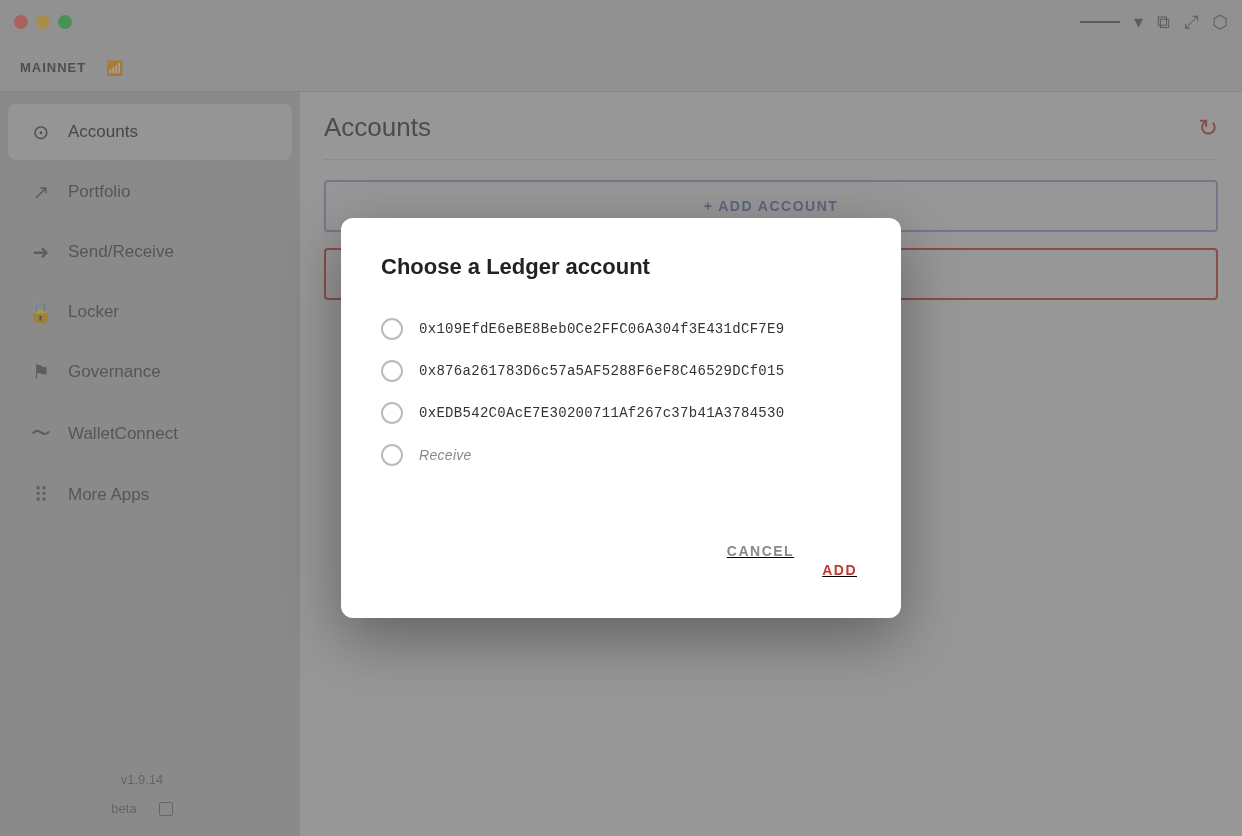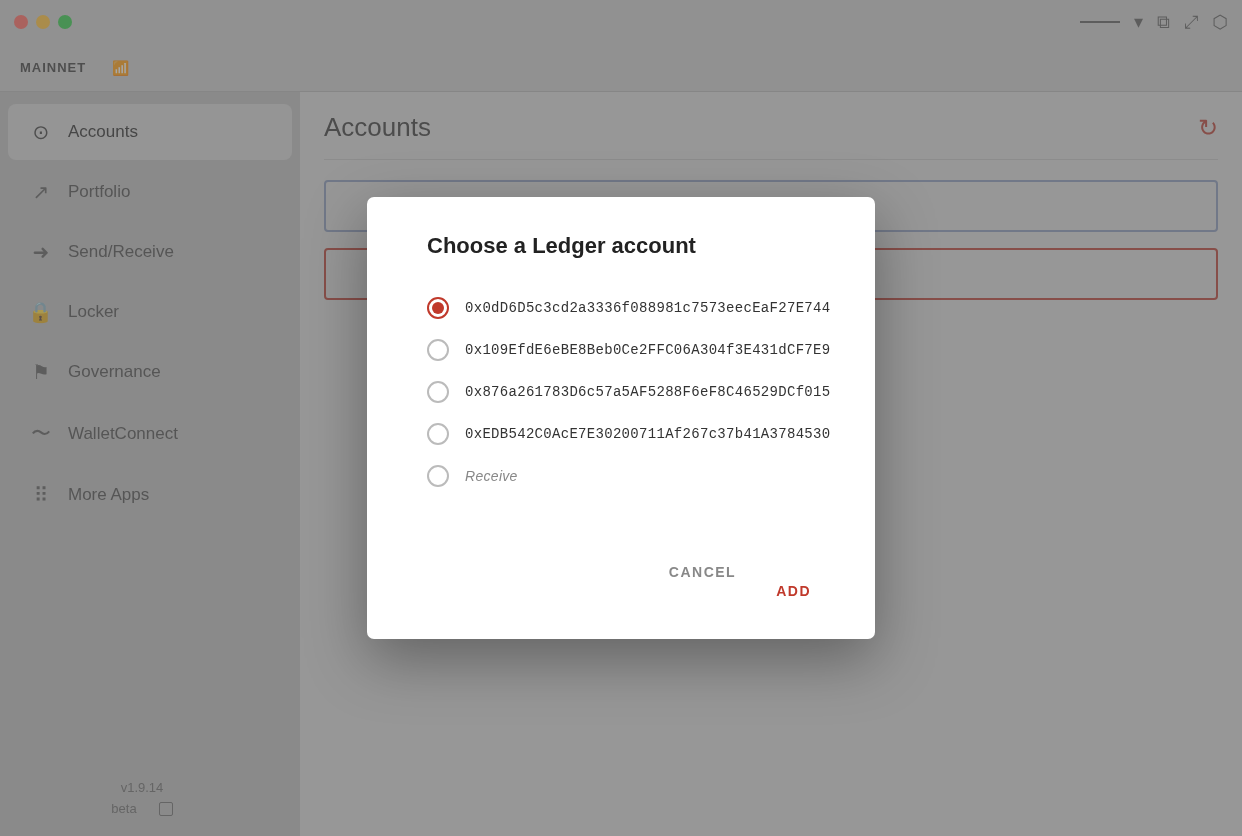--- a/index.html
+++ b/index.html
@@ -63,21 +63,21 @@
       display: flex;
       align-items: center;
       padding: 0 20px;
       border-bottom: 1px solid #b0b0b0;
     }
     .network-label {
       font-size: 13px;
       font-weight: 700;
       color: #333;
       letter-spacing: 1px;
-      margin-right: 26px;
+      margin-right: 20px;
     }
     .wifi-icon {
       font-size: 14px;
       color: #333;
     }
 
     
     .app-body {
       display: flex;
       height: calc(836px - 44px - 48px);
@@ -131,20 +131,21 @@
     .sidebar-version {
       font-size: 13px;
       color: #666;
     }
     .sidebar-beta {
       display: flex;
       align-items: center;
       gap: 22px;
       font-size: 13px;
       color: #666;
+      margin-top: 8px;
     }
     .beta-checkbox {
       width: 14px;
       height: 14px;
       border: 1.5px solid #666;
       border-radius: 2px;
     }
 
     
     .content {
@@ -210,23 +211,23 @@
       background: rgba(100,100,100,0.55);
       display: flex;
       align-items: center;
       justify-content: center;
       z-index: 100;
     }
 
     
     .dialog {
       background: #fff;
-      border-radius: 7px;
-      padding: 36px 60px 32px;
-      width: 508px;
+      border-radius: 12px;
+      padding: 36px 40px 32px;
+      width: 560px;
       box-shadow: 0 20px 60px rgba(0,0,0,0.35);
     }
     .dialog-title {
       font-size: 22px;
       font-weight: 600;
       color: #222;
       margin-bottom: 28px;
     }
     .radio-option {
       display: flex;
@@ -261,23 +262,24 @@
       letter-spacing: 0.3px;
     }
     .radio-label.custom {
       font-family: -apple-system, BlinkMacSystemFont, 'Segoe UI', sans-serif;
       color: #888;
       font-style: italic;
     }
     .dialog-footer {
       display: flex;
       justify-content: flex-end;
-      gap: 32px;
+      gap: 20px;
       margin-top: 32px;
       padding-top: 8px;
+      text-decoration: underline;
     }
     .dialog-btn {
       background: none;
       border: none;
       font-size: 14px;
       font-weight: 700;
       letter-spacing: 1.5px;
       cursor: pointer;
       padding: 8px 4px;
     }
@@ -372,26 +374,20 @@
     </button>
   </div>
 
 </div>
 
 <div class="overlay">
   <div class="dialog">
     <h2 class="dialog-title">Choose a Ledger account</h2>
 
     <div id="radio-options">
-        <div class="radio-option">
-          <div class="radio-circle selected">
-            <div class="radio-inner"></div>
-          </div>
-          <span class="radio-label">0x0dD6D5c3cd2a3336f088981c7573eecEaF27E744</span>
-        </div>
         <div class="radio-option">
           <div class="radio-circle"></div>
           <span class="radio-label">0x109EfdE6eBE8Beb0Ce2FFC06A304f3E431dCF7E9</span>
         </div>
         <div class="radio-option">
           <div class="radio-circle"></div>
           <span class="radio-label">0x876a261783D6c57a5AF5288F6eF8C46529DCf015</span>
         </div>
         <div class="radio-option">
           <div class="radio-circle"></div>

